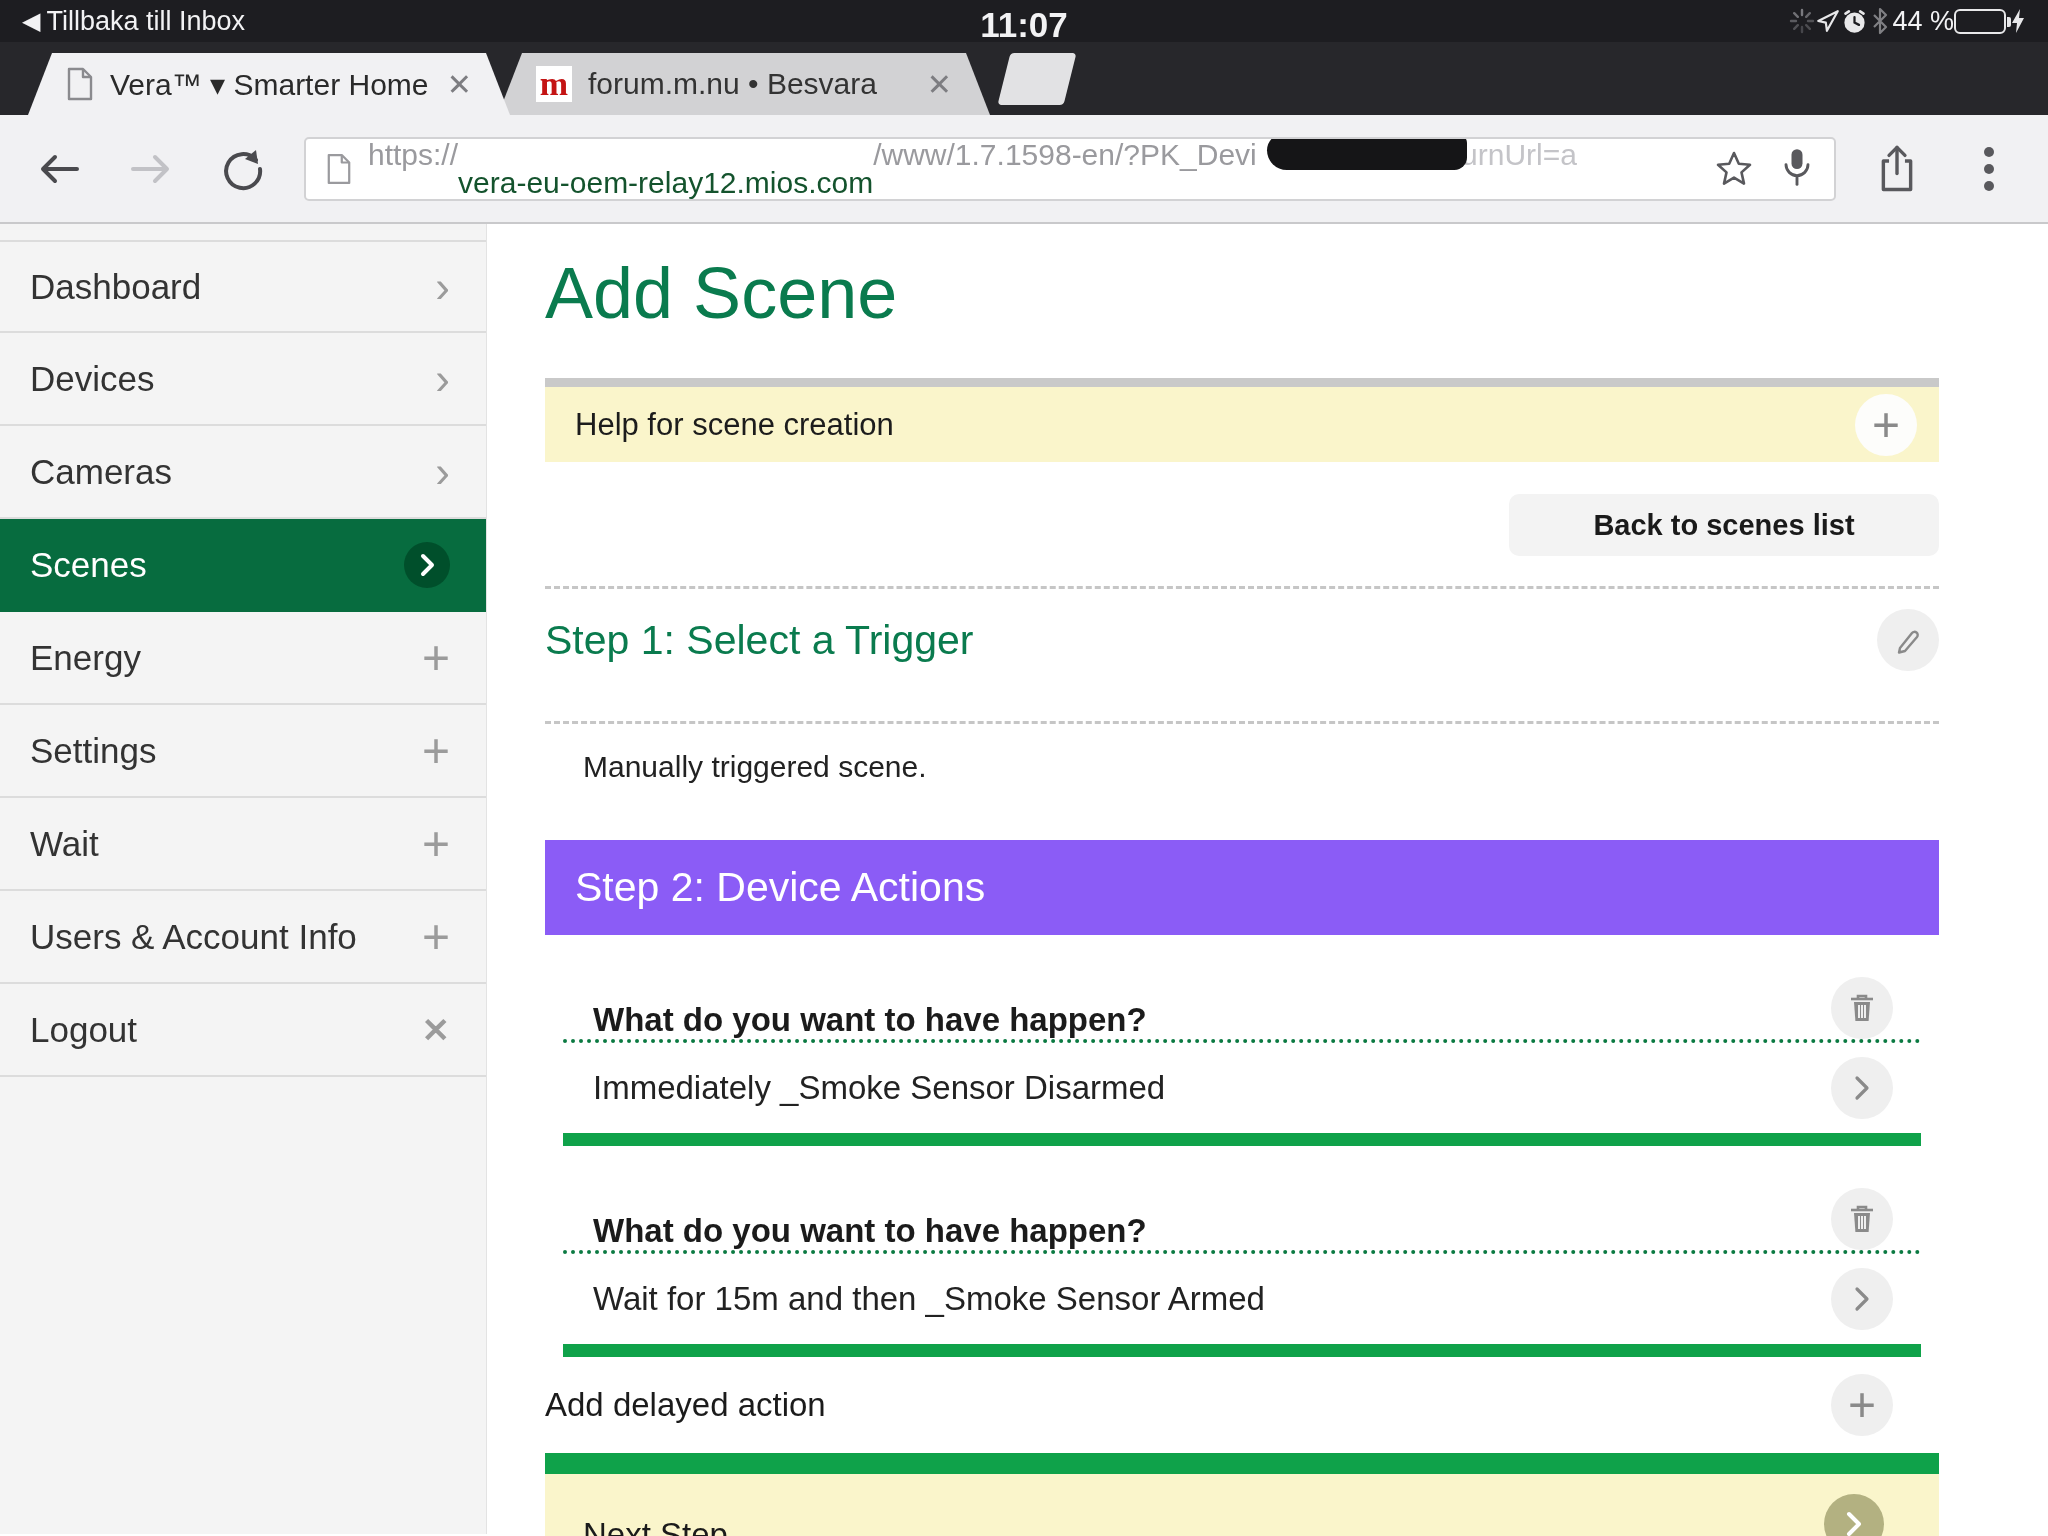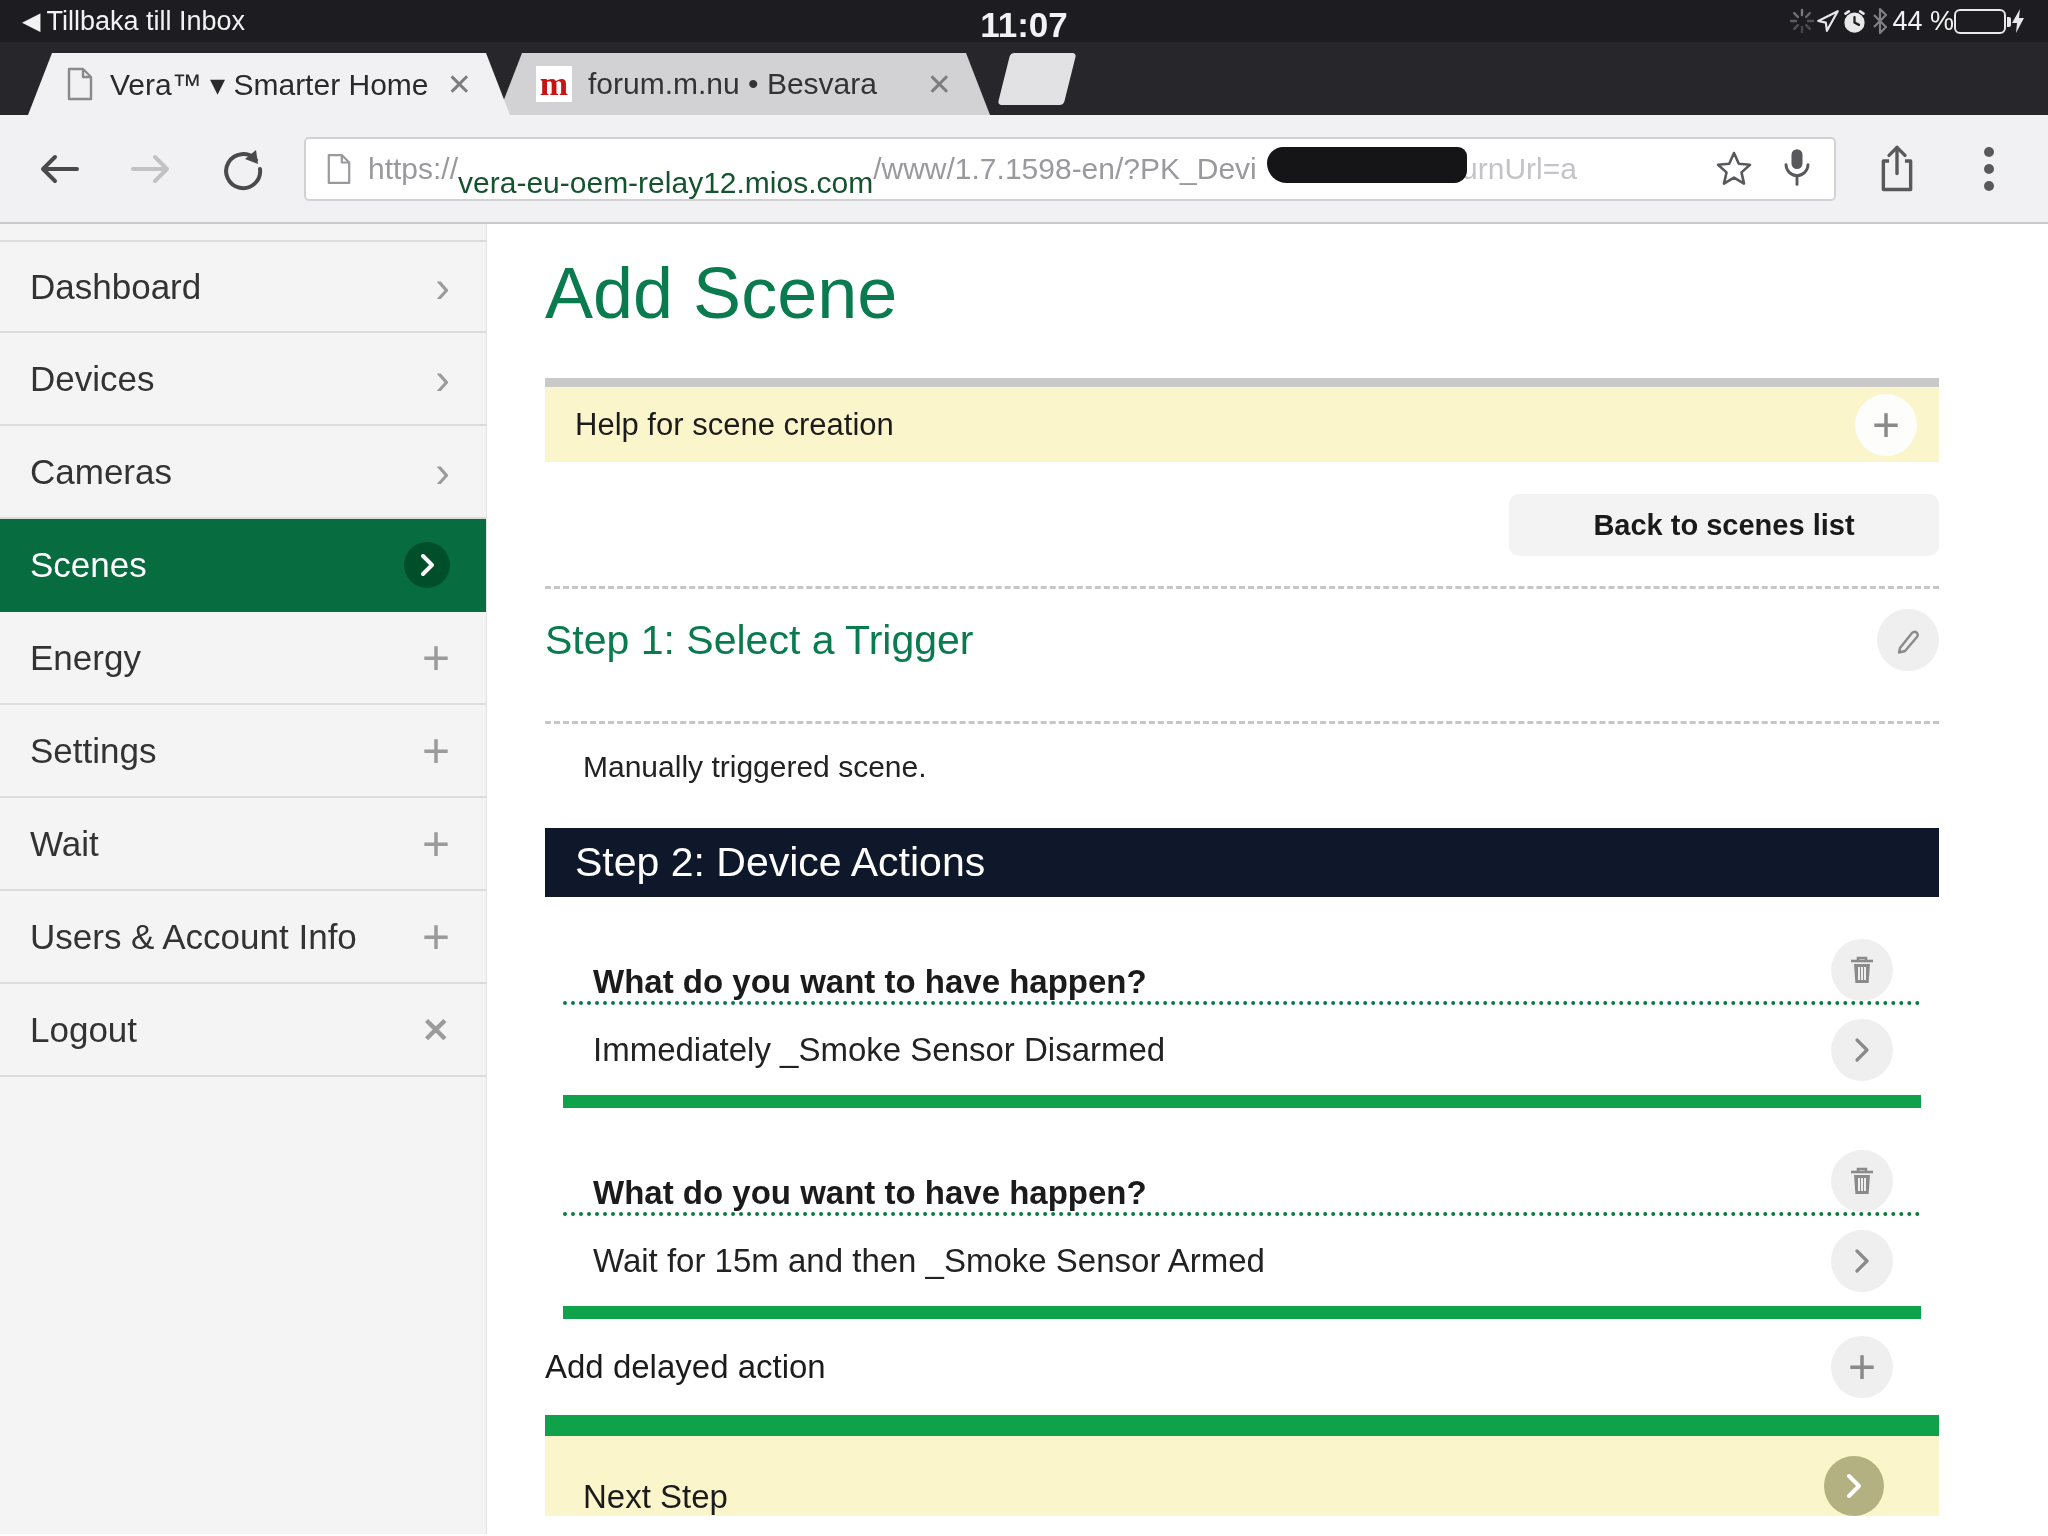--- a/index.html
+++ b/index.html
@@ -44,21 +44,21 @@
   
   .toolbar{
     height:109px; background:#f1f1f3; border-bottom:2px solid #c9c9cb;
     display:flex; align-items:center; padding:0 28px; gap:30px;
   }
   .nav-btn{ width:62px; text-align:center; flex-shrink:0;}
   .url-bar{
     flex:1; height:64px; background:#fff; border:2px solid #d2d2d4; border-radius:5px;
     display:flex; align-items:center; padding:0 20px; gap:16px; overflow:hidden; position:relative;
   }
-  .url-text{ font-size:30px; white-space:nowrap; overflow:hidden; display:flex; align-items:center; flex:1;}
+  .url-text{ font-size:30px; white-space:nowrap; overflow:hidden; display:flex; align-items:flex-start; flex:1;}
   .u-gray{ color:#9a9a9e; } .u-dark{ color:#14532d;margin-top:28px; } .u-faint{ color:#c4c4c8; }
   .redaction{
     display:inline-block; width:200px; height:36px; background:#151517;
     border-radius:18px 10px 14px 22px; margin:0 -14px 0 10px; position:relative; top:-4px; z-index:2;
   }
   .url-actions{ display:flex; align-items:center; gap:26px; flex-shrink:0;}
   
   .body-row{ display:flex; height:1310px; }
   .sidebar{ width:487px; background:#f4f4f4; border-right:1px solid #e3e3e3; padding-top:16px; }
   .side-item{
@@ -90,21 +90,21 @@
   .back-row{ margin-top:32px; display:flex; justify-content:flex-end; }
   .back-btn{
     min-width:430px; height:62px; background:#f3f3f3; border:none; border-radius:10px;
     font-family:inherit; font-size:29px; font-weight:700; color:#1a1a1a; padding:0 40px;
   }
   .dash{ border:none; border-top:3px dashed #c6c6c6; margin-top:30px; }
   .step1-row{ display:flex; align-items:center; padding:20px 0; }
   .step1-row h2{ font-size:41px; font-weight:400; color:#0A7B4E; }
   .manually{ font-size:30px; color:#222; margin:26px 0 0 38px; }
   .step2-banner{
-    margin-top:44px; height:69px; background:#0f172a; color:#fff;
+    margin-top:56px; height:95px; background:#8b5cf6; color:#fff;
     display:flex; align-items:center; padding-left:30px; font-size:41px; font-weight:400;
   }
   .action-group{ margin:0 18px; }
   .q-row{ height:104px; display:flex; align-items:flex-end; padding:0 28px 0 30px; }
   .q-row .q{ font-size:33px; font-weight:700; color:#1b1b1b; }
   .dotted-green{ border:none; border-top:4px dotted #0B7A42; }
   .a-row{ height:90px; display:flex; align-items:center; padding:0 28px 0 30px; }
   .a-row .a{ font-size:33px; color:#222; }
   .green-bar{ height:13px; background:#0FA24A; }
   .add-delayed-row{ height:96px; display:flex; align-items:center; padding-right:46px; font-size:33px; color:#1b1b1b; }

